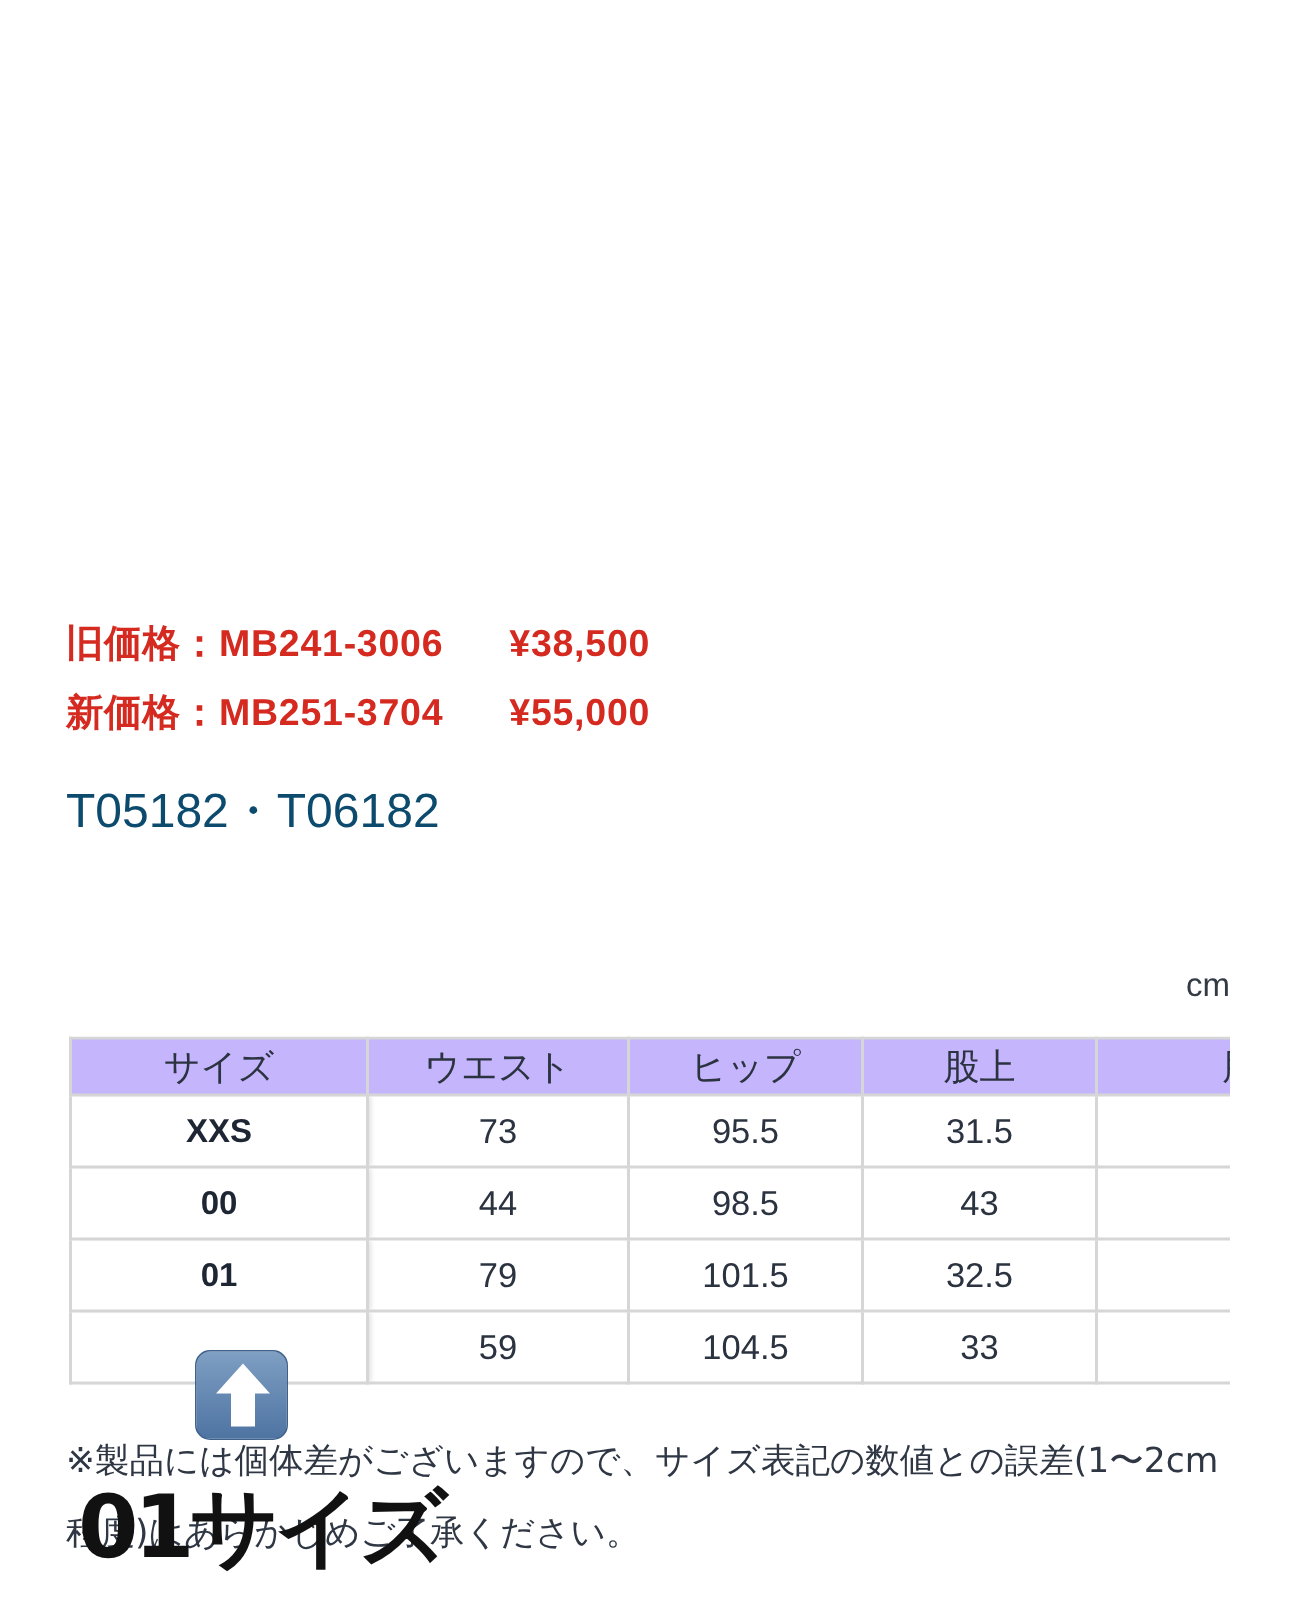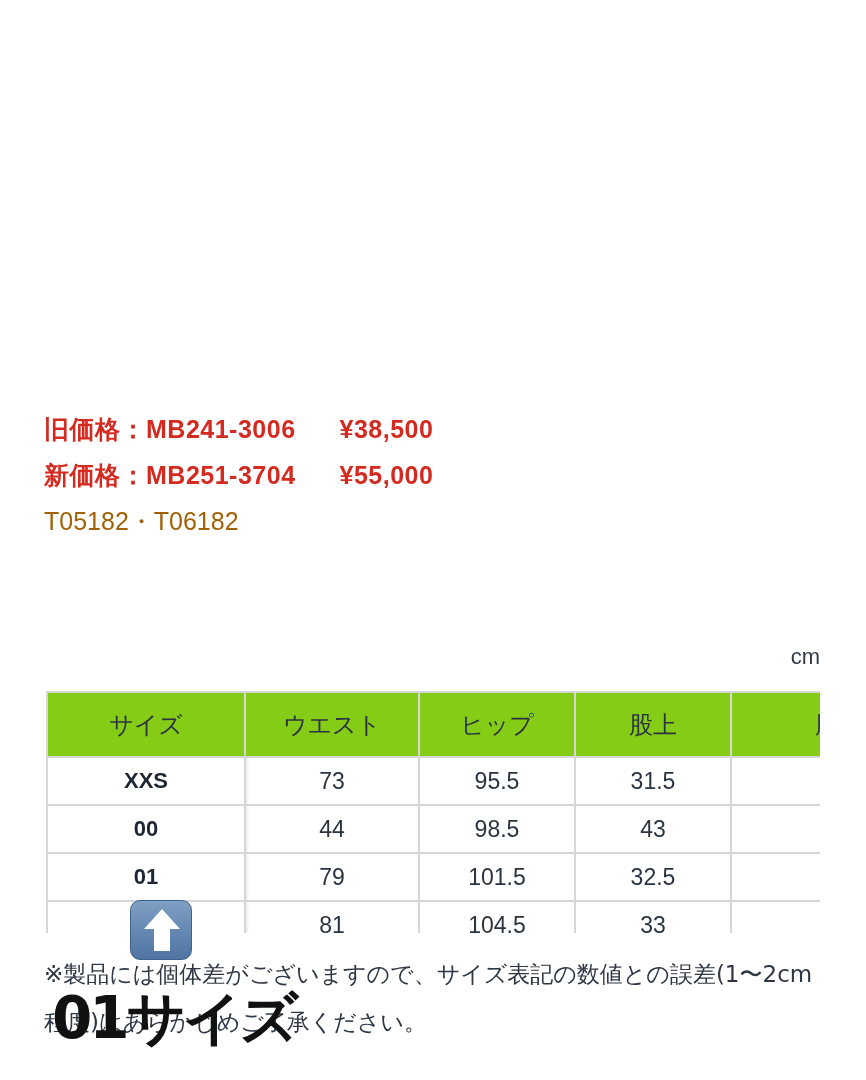--- a/index.html
+++ b/index.html
@@ -16,22 +16,22 @@
   .notice .head { font-weight: bold; }
 
   .prices {
     position: absolute; left: 44px; top: 406px;
     color: #d42a20; font-weight: bold; font-size: 25px; line-height: 46px;
     font-family: "Liberation Sans", "DejaVu Sans", sans-serif; letter-spacing: 0.5px;
   }
   .prices .yen { margin-left: 44px; }
 
   .codes {
-    position: absolute; left: 44px; top: 503px;
-    color: #a16207; font-size: 25px; line-height: 36px;
+    position: absolute; left: 44px; top: 522px;
+    color: #0c4a6e; font-size: 32px; line-height: 36px;
     font-family: "Liberation Sans", sans-serif;
   }
 
   .unit {
     position: absolute; right: 46px; top: 644px;
     color: #333a45; font-size: 22px; font-family: "Liberation Sans", sans-serif;
   }
 
   .table-wrap {
     position: absolute; left: 46px; top: 691px; width: 774px; height: 242px;
@@ -39,21 +39,21 @@
   }
   table.sizes {
     border-collapse: collapse; table-layout: fixed; width: 900px;
     font-family: "Liberation Sans", "DejaVu Sans", sans-serif;
     color: #2b3340;
   }
   table.sizes th, table.sizes td {
     border: 2px solid #d6d6d6; text-align: center; height: 48px;
     font-size: 23px; font-weight: normal;
   }
-  table.sizes th { background: #84cc16; font-size: 24px; height: 65px; margin-top: 28px; }
+  table.sizes th { background: #c4b5fd; font-size: 24px; height: 38px; margin-top: 28px; }
   table.sizes td.size-cell { font-size: 22px; font-weight: bold; color: #1e2633; }
   table.sizes th.size-col, table.sizes td.size-cell {
     box-shadow: 3px 0 3px -1px rgba(0,0,0,0.12);
   }
   col.c0 { width: 198px; } col.c1 { width: 174px; } col.c2 { width: 156px; }
   col.c3 { width: 156px; } col.c4 { width: 216px; }
 
   .note {
     position: absolute; left: 44px; top: 950px; width: 790px;
     color: #2f3744; font-size: 23px; line-height: 48px;
@@ -131,21 +131,21 @@
         </tr>
         <tr>
           <td class="size-cell">01</td>
           <td>79</td>
           <td>101.5</td>
           <td>32.5</td>
           <td>54</td>
         </tr>
         <tr>
           <td class="size-cell"></td>
-          <td>81</td>
+          <td>59</td>
           <td>104.5</td>
           <td>33</td>
           <td>55</td>
         </tr>
       </tbody>
     </table>
   </div>
 
   <div class="note">※製品には個体差がございますので、サイズ表記の数値との誤差(1〜2cm程度)はあらかじめご了承ください。</div>
 

